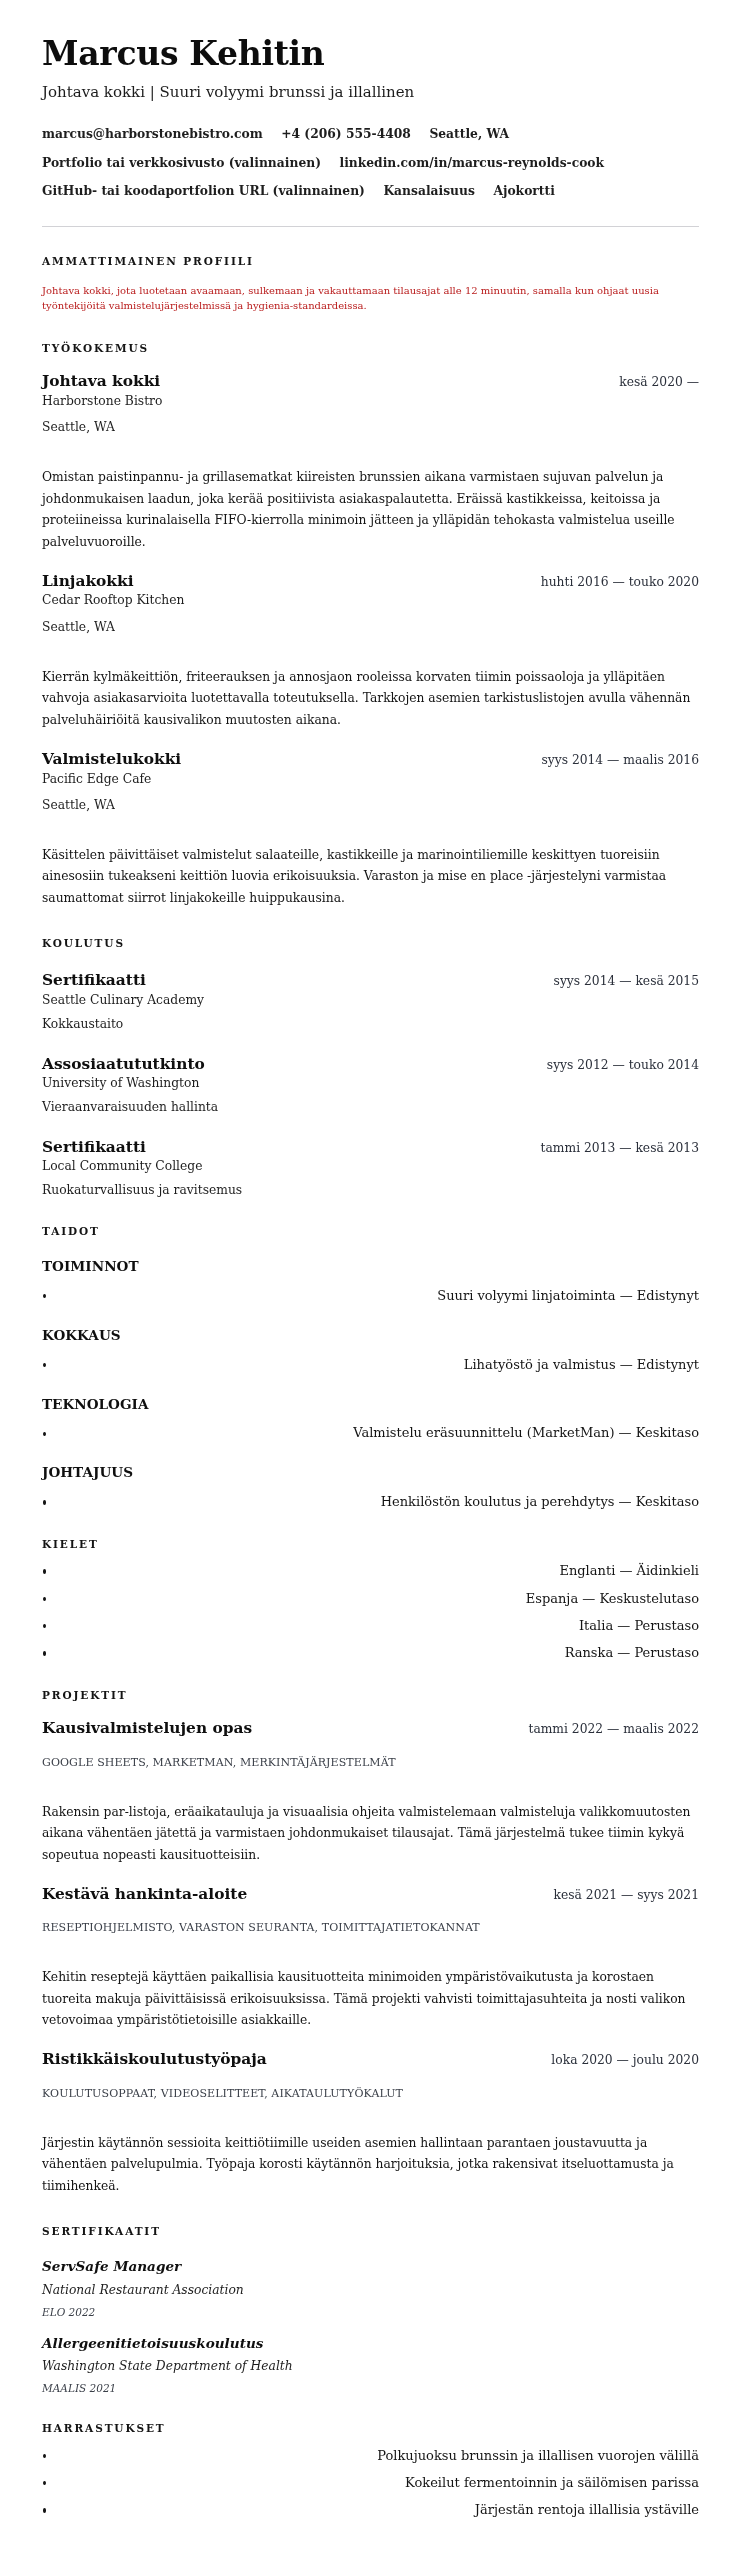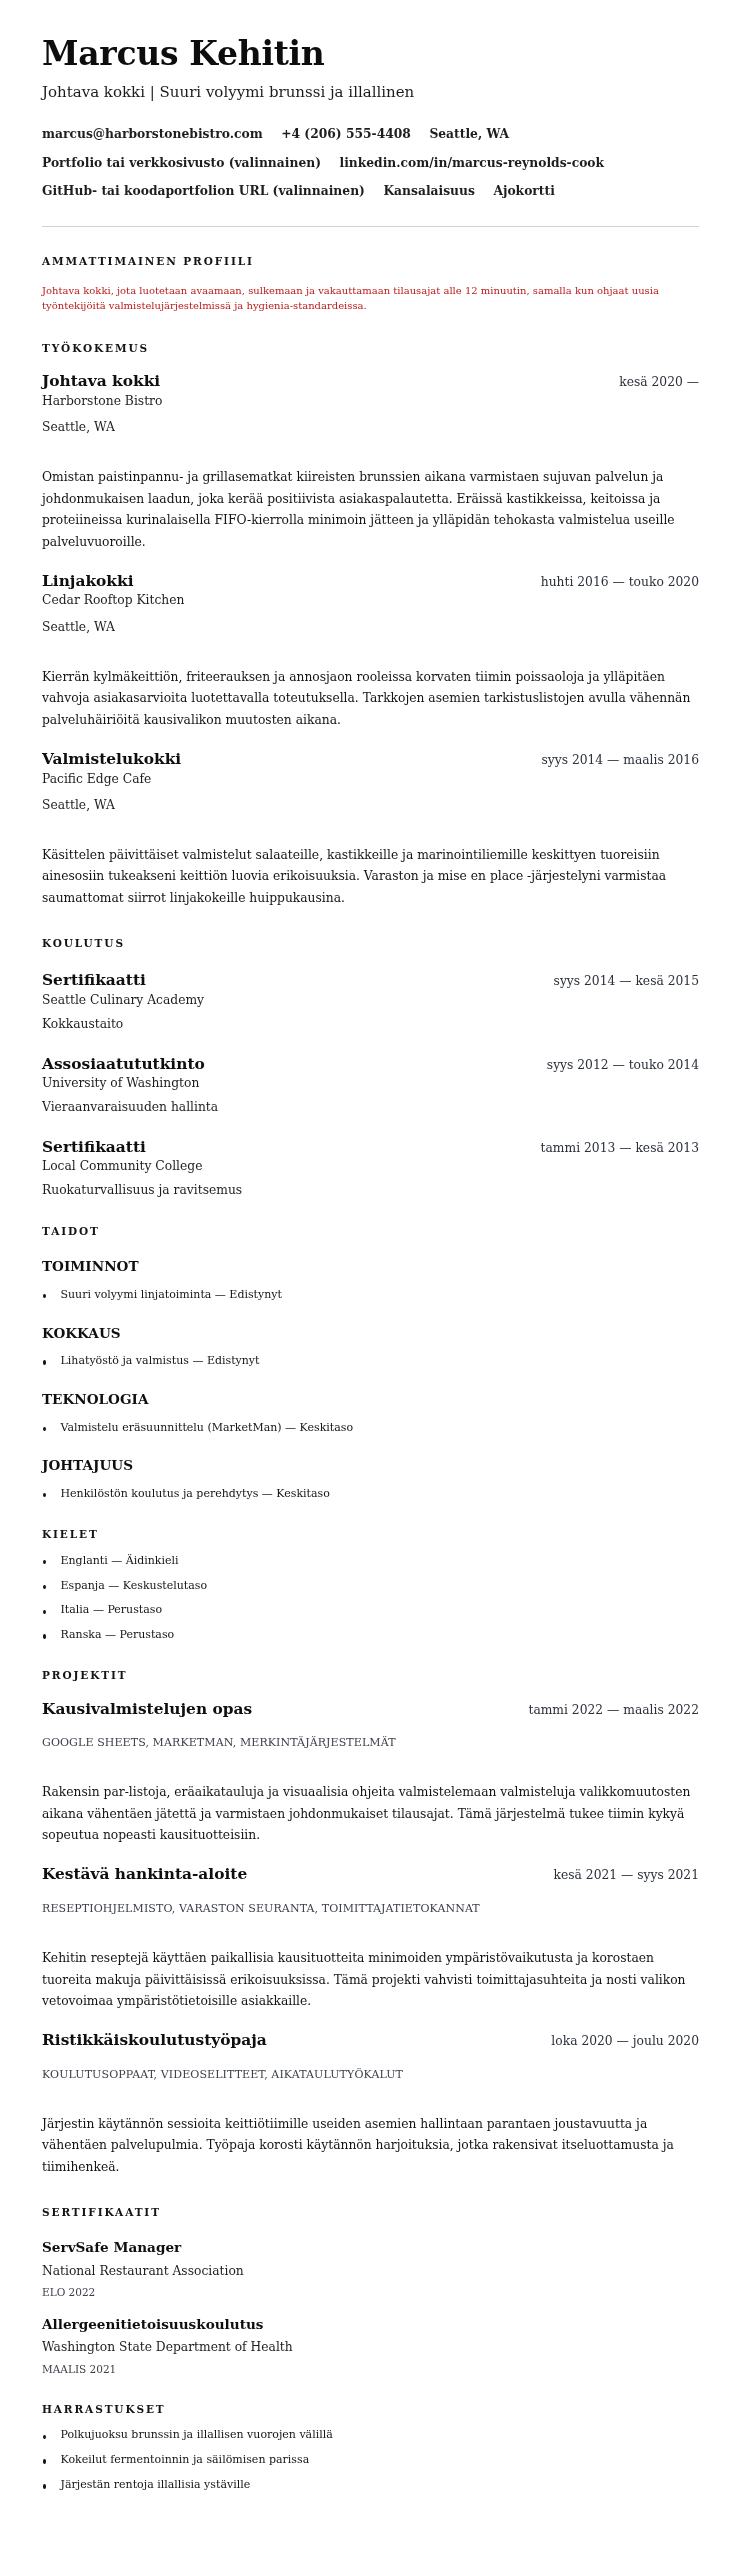--- a/index.html
+++ b/index.html
@@ -99,23 +99,24 @@
       color: #0f0f0f;
     }
     .skill-cat:first-of-type { margin-top: 21px; }
     ul.bullets {
       list-style: none;
       margin-top: 13.6px;
     }
     ul.bullets li {
       position: relative;
       padding-left: 18.5px;
-      font-size: 11px;
+      font-size: 13px;
       color: #141414;
       line-height: 1.2;
+      text-align: right;
     }
     ul.bullets li + li { margin-top: 11.7px; }
     ul.bullets li::before {
       content: "";
       position: absolute;
       left: 1.2px;
       top: 6.2px;
       width: 3.1px;
       height: 4.3px;
       border-radius: 50%;
@@ -124,21 +125,21 @@
     .lang-list { margin-top: 18.5px; }
     .proj-entry { margin-top: 18.5px; }
     .proj-tech {
       margin-top: 18.5px;
       font-size: 11px;
       text-transform: uppercase;
       color: #3a3f48;
       letter-spacing: 0.1px;
     }
     .proj-entry .entry-desc { margin-top: 33px; }
-    .cert-entry { margin-top: 17.3px; }
+    .cert-entry { margin-top: 17.3px; font-style: italic; }
     .cert-entry:first-of-type { margin-top: 21px; }
     .cert-title {
       font-size: 13.6px;
       font-weight: 700;
       color: #0f0f0f;
     }
     .cert-issuer {
       margin-top: 8.6px;
       font-size: 12.3px;
       color: #1e1e1e;

